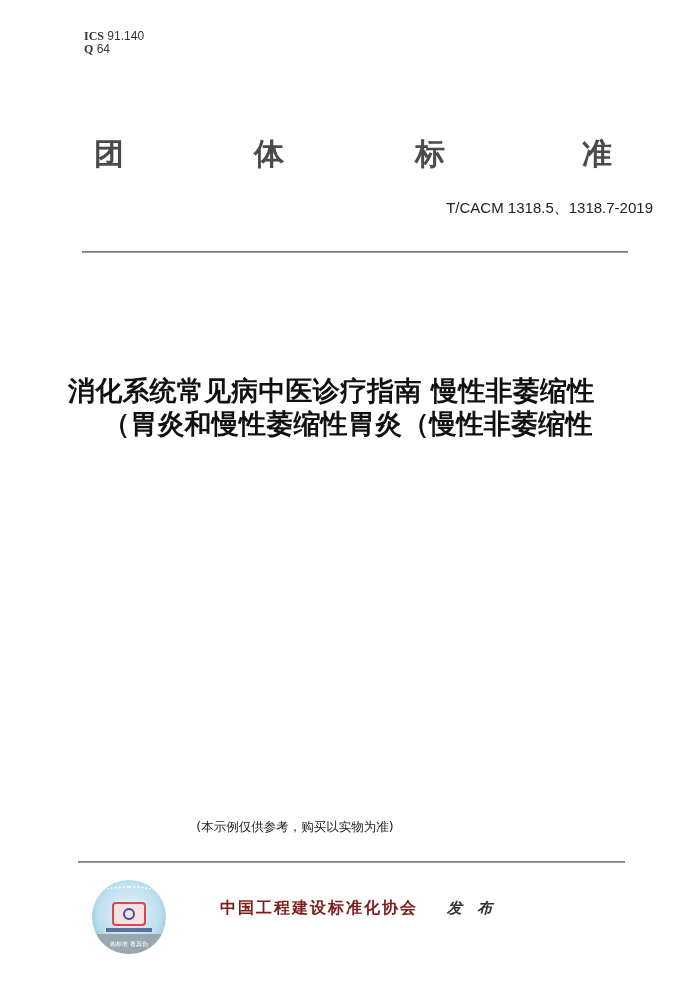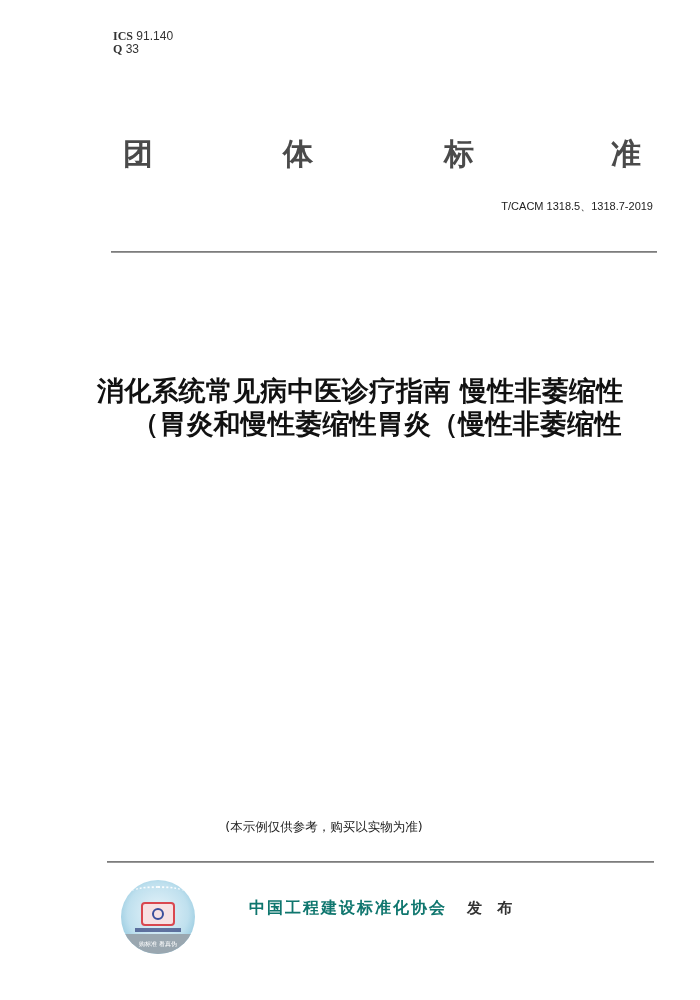--- a/index.html
+++ b/index.html
@@ -8,21 +8,21 @@
     background: #ffffff;
   }
   body {
     width: 700px;
     height: 1000px;
     position: relative;
     overflow: hidden;
     font-family: "DejaVu Sans", sans-serif;
     color: #222;
   }
-  .abs { position: absolute; margin-left: 29px; }
+  .abs { position: absolute; }
 
   
   .cls {
     left: 84px;
     top: 30px;
     font-family: "Liberation Sans", sans-serif;
     font-size: 12px;
     line-height: 13px;
     color: #333;
   }
@@ -40,21 +40,21 @@
     font-weight: bold;
     font-size: 30px;
     line-height: 40px;
     color: #4a4a4a;
   }
 
   .std-number {
     right: 47px;
     top: 199px;
     font-family: "Liberation Sans", sans-serif;
-    font-size: 11px;
+    font-size: 15px;
     color: #222;
     white-space: nowrap;
   }
 
   .rule {
     height: 2px;
     background: linear-gradient(to bottom, #6e6e6e, #a8a8a8);
   }
   .rule-top { left: 82px; top: 251px; width: 546px; }
   .rule-bottom { left: 78px; top: 861px; width: 547px; }
@@ -149,45 +149,46 @@
     opacity: 0.7;
   }
 
   .publisher {
     left: 220px;
     top: 898px;
     font-family: Liberation Mono, monospace;
     font-weight: bold;
     font-size: 16px;
     letter-spacing: 2px;
-    color: #0f766e;
+    color: #7f1d1d;
     white-space: nowrap;
   }
   .publish-label {
-    left: 438px;
+    left: 447px;
     top: 899px;
     font-family: "DejaVu Sans", sans-serif;
     font-weight: bold;
     font-size: 15px;
     letter-spacing: 5px;
     color: #333;
     white-space: nowrap;
+    font-style: italic;
   }
 </style>
 </head>
 <body>
 
 <div class="abs cls">
   <div class="row">
     <span class="code-label">ICS</span>
     <span>91.140</span>
   </div>
   <div class="row">
     <span class="code-label">Q</span>
-    <span>33</span>
+    <span>64</span>
   </div>
 </div>
 
 <div class="abs std-char" style="left:94px;">团</div>
 <div class="abs std-char" style="left:254px;">体</div>
 <div class="abs std-char" style="left:415px;">标</div>
 <div class="abs std-char" style="left:582px;">准</div>
 
 <div class="abs std-number">T/CACM 1318.5、1318.7-2019</div>
 

